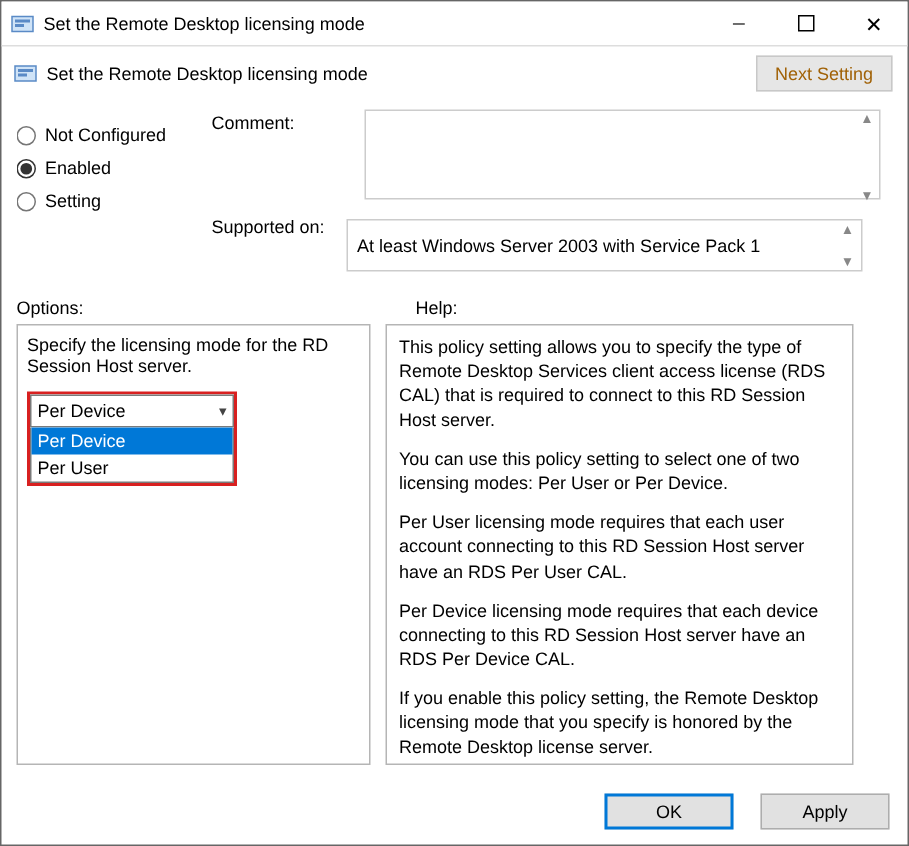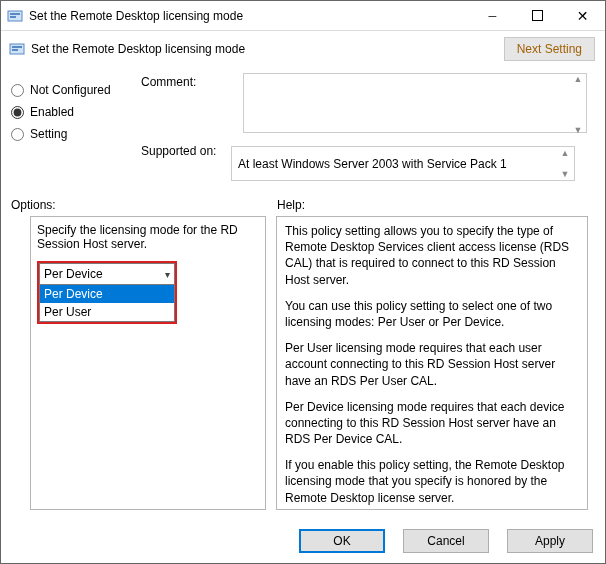--- a/index.html
+++ b/index.html
@@ -87,21 +87,21 @@
   .secheaders .h1 { width: 266px; }
 
   .panels { display:flex; padding:0 10px; gap:10px; }
   .panel {
     border:1px solid #b5b5b5;
     background:#fff;
     height: 294px;
     overflow:hidden;
     font-size:12px;
   }
-  .panel.left { width: 236px; padding:6px; position:relative;margin-left:19px; }
+  .panel.left { width: 236px; padding:6px; position:relative; }
   .panel.right { width: 312px; padding:6px 10px 6px 8px; line-height:1.35; }
 
   .opt-text { margin-bottom:10px; }
 
   .combo-wrap {
     position:relative;
     width:140px;
     border:2px solid #d82020;
     padding:0;
   }
@@ -254,17 +254,16 @@
       <div class="help-para">You can use this policy setting to select one of two licensing modes: Per User or Per Device.</div>
       <div class="help-para">Per User licensing mode requires that each user account connecting to this RD Session Host server have an RDS Per User CAL.</div>
       <div class="help-para">Per Device licensing mode requires that each device connecting to this RD Session Host server have an RDS Per Device CAL.</div>
       <div class="help-para">If you enable this policy setting, the Remote Desktop licensing mode that you specify is honored by the Remote Desktop license server.</div>
 
     </div>
   </div>
 
   <div class="btnbar">
     <div class="btn primary">OK</div>
-    <div class="btn">Cancel</div>
     <div class="btn">Apply</div>
   </div>
 
 </div>
 
 </body></html>

